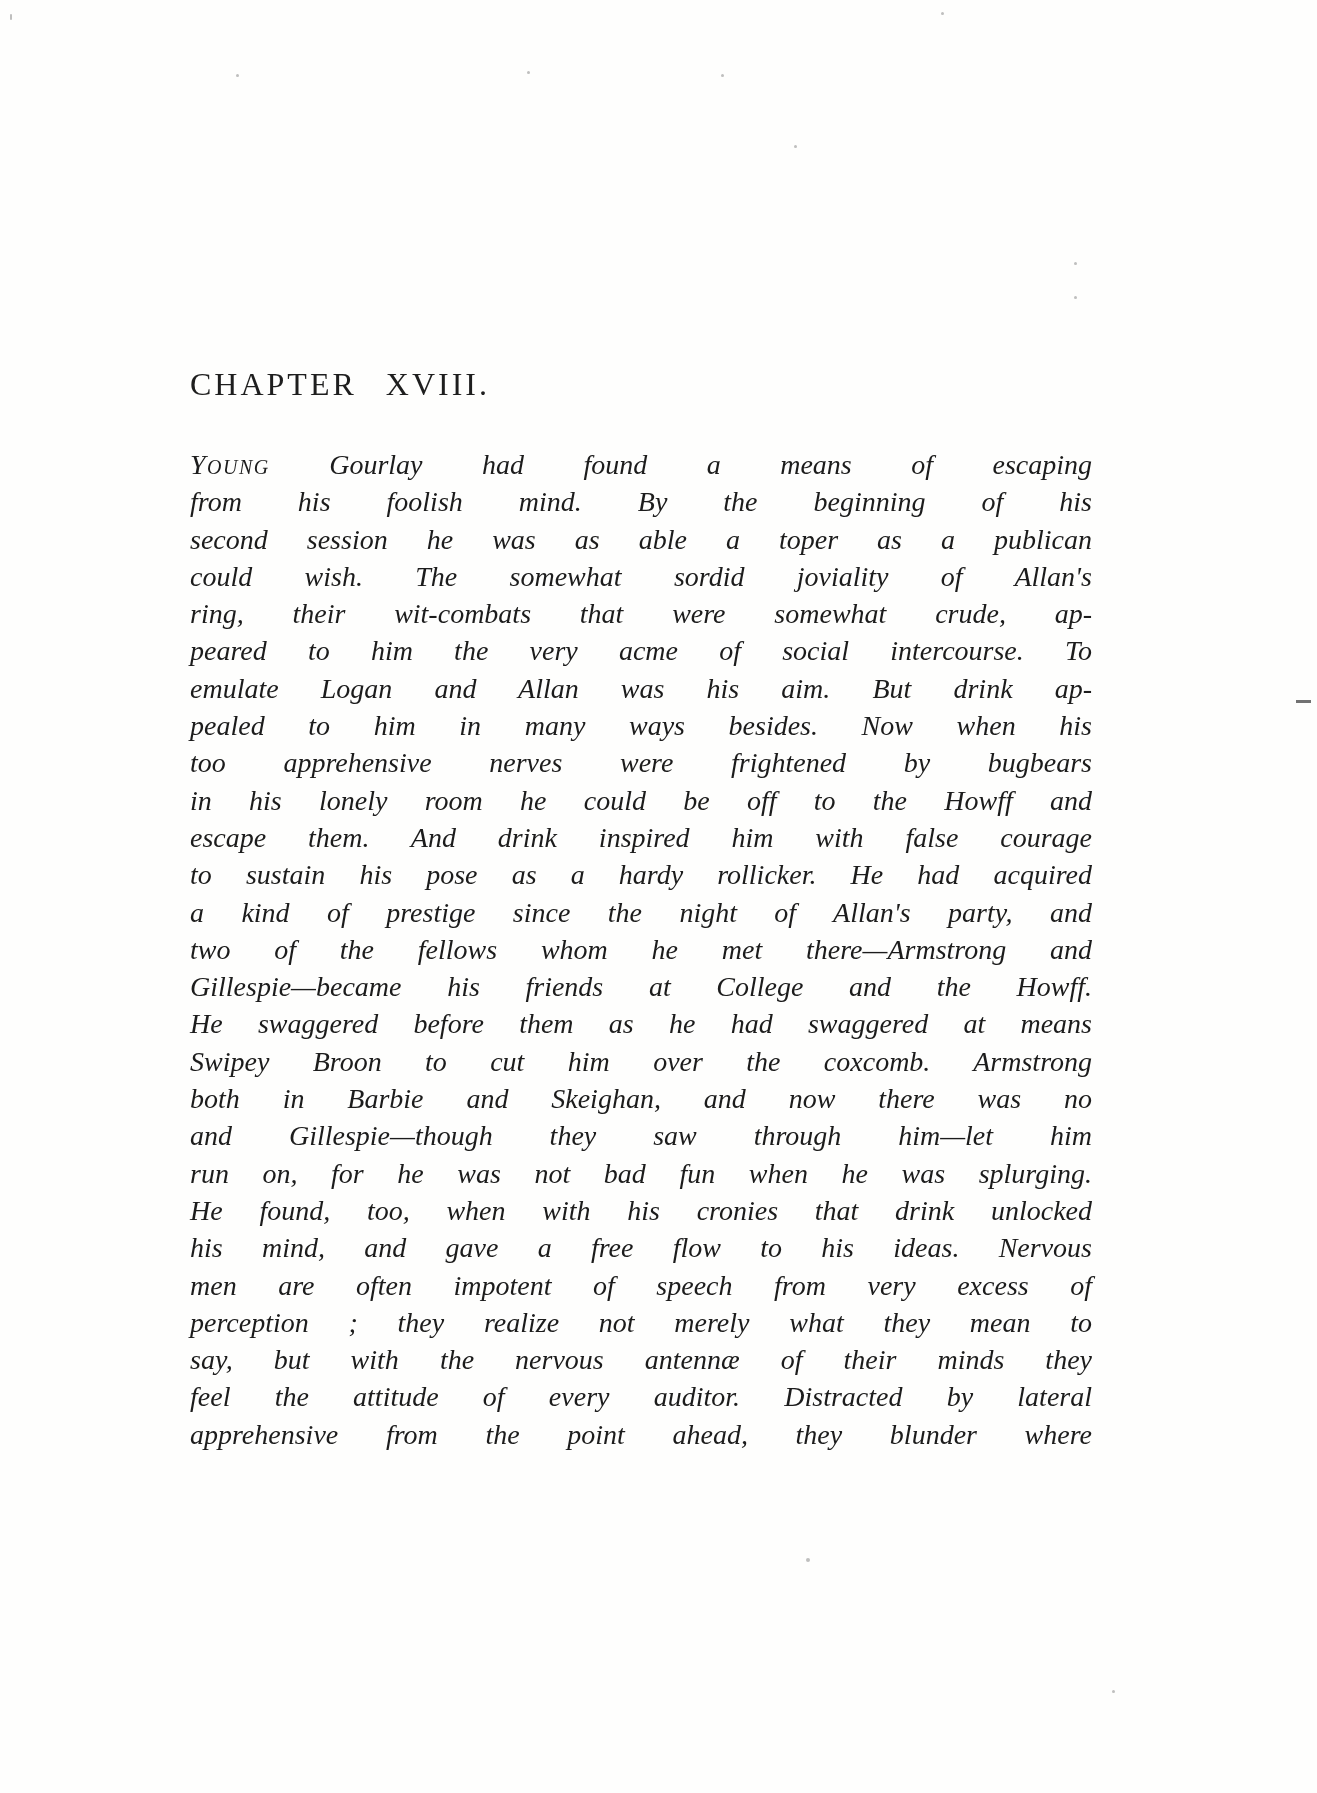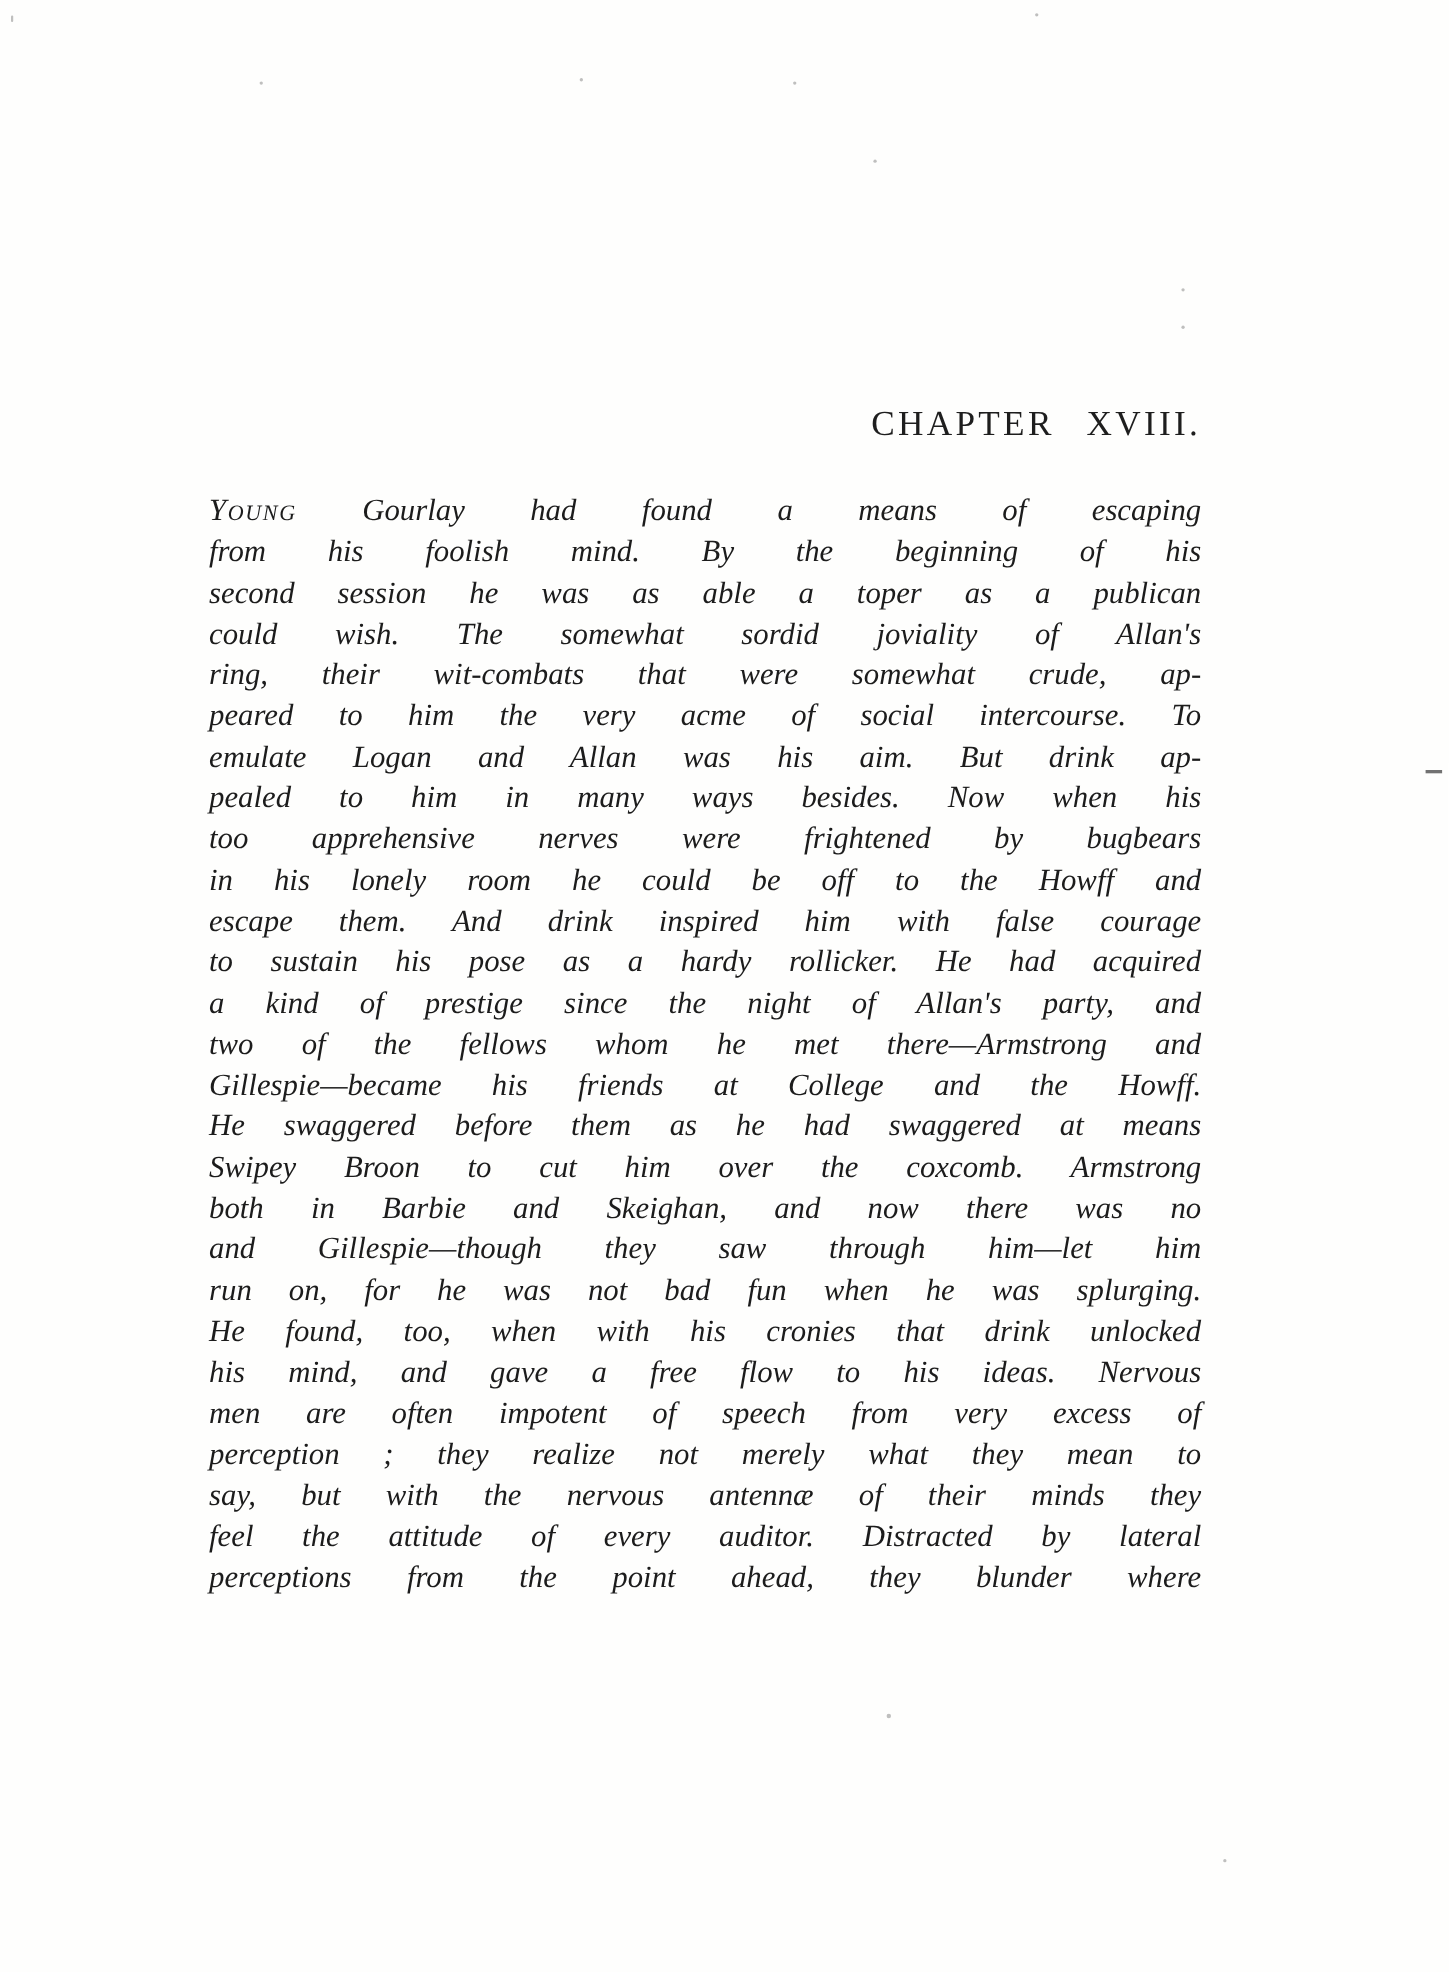--- a/index.html
+++ b/index.html
@@ -19,21 +19,21 @@
     position: absolute;
     inset: 0;
     background: #fefefdff;
   }
   .chapter-heading {
     position: absolute;
     left: 190px;
     top: 366px;
     width: 902px;
     margin: 0;
-    text-align: right;
+    text-align: left;
     font-size: 32px;
     font-weight: 400;
     letter-spacing: 3px;
     word-spacing: 18px;
     color: #1e1e1e;
   }
   .paragraph {
     position: absolute;
     left: 190px;
     top: 446px;
@@ -109,21 +109,21 @@
       <div class="line">Swipey Broon to cut him over the coxcomb.  Armstrong</div>
       <div class="line">both in Barbie and Skeighan, and now there was no</div>
       <div class="line">and Gillespie—though they saw through him—let him</div>
       <div class="line">run on, for he was not bad fun when he was splurging.</div>
       <div class="line">He found, too, when with his cronies that drink unlocked</div>
       <div class="line">his mind, and gave a free flow to his ideas.  Nervous</div>
       <div class="line">men are often impotent of speech from very excess of</div>
       <div class="line">perception ; they realize not merely what they mean to</div>
       <div class="line">say, but with the nervous antennæ of their minds they</div>
       <div class="line">feel the attitude of every auditor.  Distracted by lateral</div>
-      <div class="line">perceptions from the point ahead, they blunder where</div>
+      <div class="line">apprehensive from the point ahead, they blunder where</div>
     </div>
 
   <div class="speck s1"></div>
   <div class="speck s2"></div>
   <div class="speck s3"></div>
   <div class="speck s4"></div>
   <div class="speck s5"></div>
   <div class="speck s6"></div>
   <div class="speck s7"></div>
   <div class="speck s8"></div>

